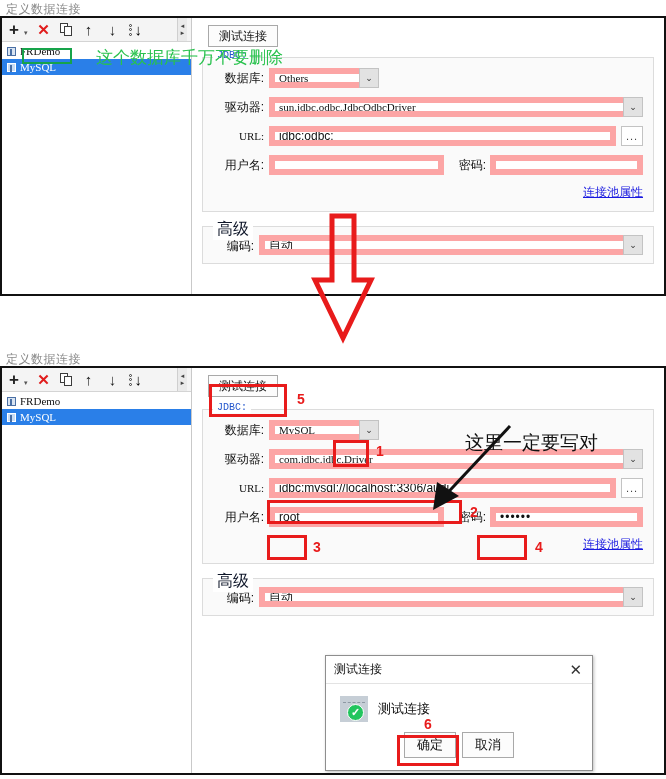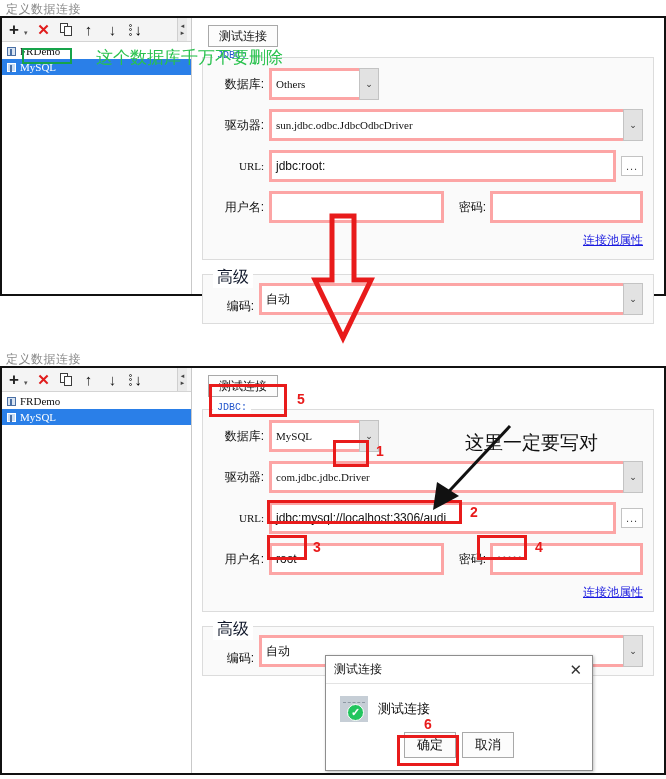--- a/index.html
+++ b/index.html
@@ -75,21 +75,21 @@
   }
   .legend.jdbc { color:#2255cc; }
   .legend.adv  { color:#0f172a; font-family:"Liberation Sans", sans-serif; font-size:16px; }
 
   .row { display:flex; align-items:center; margin-bottom:9px; }
   .row:last-child { margin-bottom:0;align-items:flex-end; }
   .lbl { font-size:12px; color:#111; text-align:right; flex:none; }
   .lbl.w { width:56px; padding-right:5px; }
 
   .inp {
-    border:3px solid #fca5a5; background:#fff; height:32px; font-size:11px;
+    border:6px solid #fca5a5; background:#fff; height:20px; font-size:11px;
     display:flex; align-items:center; padding:0 4px; color:#111; overflow:hidden;
     white-space:nowrap; font-family:"Liberation Serif", serif;
   }
   .inp.sans { font-family:"Liberation Sans", sans-serif; font-size:12px; }
   .combo { display:flex; align-items:stretch; }
   .combo .inp { border-right:none; flex:1; }
   .combo .arrow {
     width:20px; border:1px solid #c3c3c3; background:#e2e2e2;
     display:flex; align-items:center; justify-content:center; font-size:9px; color:#333;
   }
@@ -199,21 +199,21 @@
           <div class="row">
             <span class="lbl w">驱动器:</span>
             <span class="combo" style="flex:1;">
               <span class="inp">sun.jdbc.odbc.JdbcOdbcDriver</span>
               <span class="arrow">⌄</span>
             </span>
           </div>
 
           <div class="row">
             <span class="lbl w" style="font-family:'Liberation Serif',serif;font-size:11px;">URL:</span>
-            <span class="inp sans" style="flex:1;">jdbc:root:</span>
+            <span class="inp sans" style="flex:1;">jdbc:odbc:</span>
             <span class="dots-btn">...</span>
           </div>
 
           <div class="row">
             <span class="lbl w">用户名:</span>
             <span class="inp sans" style="width:175px;"></span>
             <span class="lbl" style="width:46px;padding-right:4px;">密码:</span>
             <span class="inp sans" style="flex:1;"></span>
           </div>
 

